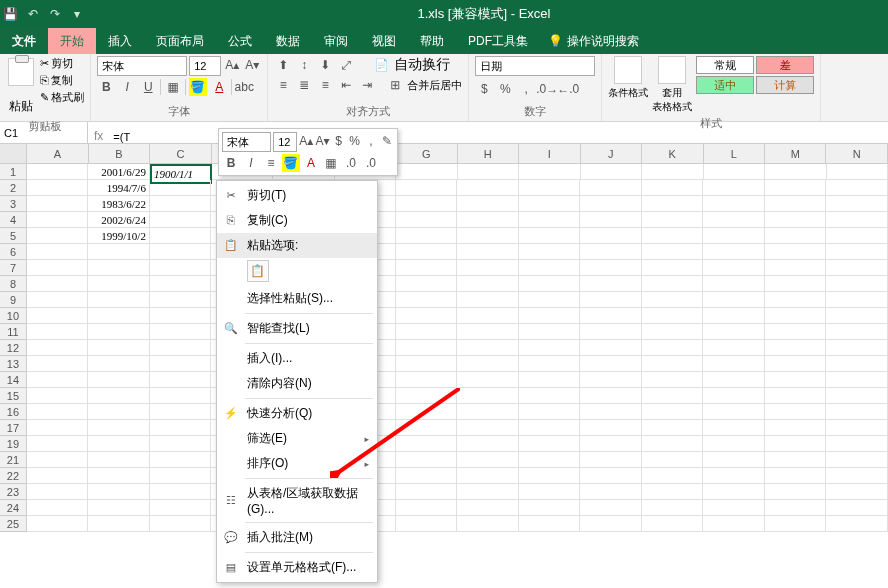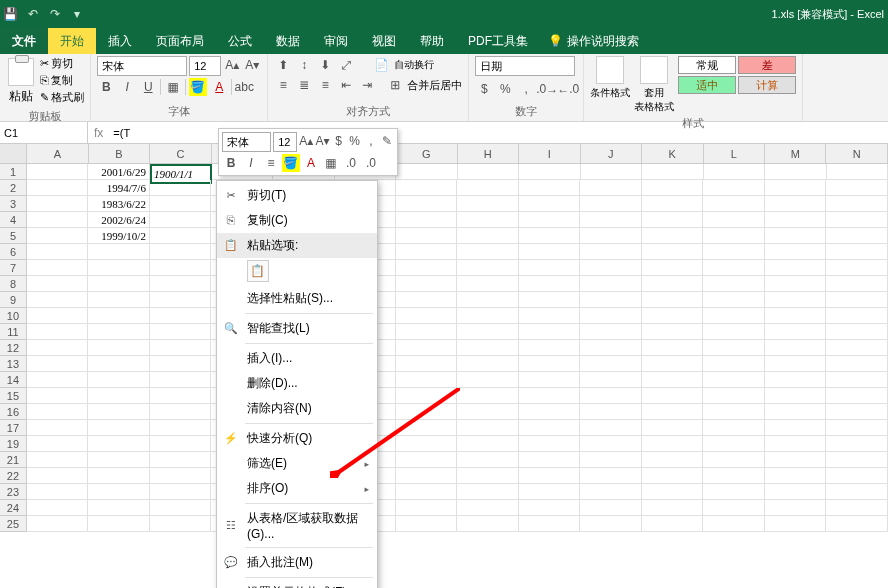--- a/index.html
+++ b/index.html
@@ -1,64 +1,64 @@
 <!DOCTYPE html>
 <html><head>
 <meta charset="utf-8">
 <style>
 * { margin: 0; padding: 0; box-sizing: border-box; font-family: "Microsoft YaHei", "SimSun", sans-serif; }
 body { width: 888px; height: 588px; overflow: hidden; background: #fff; font-size: 12px; }
 
 .titlebar { background: #0f6b3f; height: 28px; display: flex; align-items: center; color: #fff; padding: 0 4px; }
 .titlebar .qat { display: flex; gap: 8px; align-items: center; }
 .titlebar .qat-icon { width: 14px; height: 14px; display: flex; align-items: center; justify-content: center; color: #d0e8da; }
-.titlebar .title { flex: 1; text-align: right; font-size: 11px; color: #fff; }
+.titlebar .title { flex: 1; text-align: center; font-size: 13px; color: #fff; }
 
 .tabbar { background: #0f6b3f; height: 26px; display: flex; align-items: stretch; color: #fff; }
 .tab { padding: 0 12px; display: flex; align-items: center; font-size: 12px; cursor: pointer; background: #0f6b3f; }
-.tab.active { background: #fde047; color: #217346; }
+.tab.active { background: #fca5a5; color: #217346; }
 .tab.file { background: #146a40; color: #fff; font-weight: bold; }
 .tellme { display: flex; align-items: center; gap: 4px; padding: 0 8px; }
 
 .ribbon { background: #f3f3f3; border-bottom: 1px solid #d4d4d4; height: 68px; display: flex; }
 .group { border-right: 1px solid #e1e1e1; padding: 2px 6px 0; display: flex; flex-direction: column; }
 .group-body { flex: 1; display: flex; align-items: flex-start; gap: 4px; }
 .group-label { text-align: center; font-size: 11px; color: #666; padding: 2px 0; position: relative; }
 
 .clip-col { display: flex; flex-direction: column; gap: 2px; font-size: 11px; }
 .clip-item { display: flex; align-items: center; gap: 2px; }
-.paste-btn { display: flex; flex-direction: column; align-items: center; gap: 2px; padding: 2px; }
+.paste-btn { display: flex; flex-direction: column; align-items: center; gap: 12px; padding: 2px; }
 .paste-icon { width: 26px; height: 28px; background: #fff; border: 1px solid #ccc; position: relative; }
 .paste-icon::before { content: ''; position: absolute; top: -4px; left: 6px; width: 12px; height: 6px; border: 1px solid #999; background: #eee; border-radius: 2px; }
 
 .font-box { display: flex; flex-direction: column; gap: 2px; }
 .sel-row { display: flex; gap: 2px; }
 .sel { background: #fff; border: 1px solid #ababab; height: 20px; display: flex; align-items: center; padding: 0 4px; font-size: 11px; }
 .fontname { width: 90px; }
 .fontsize { width: 32px; }
 .btn-row { display: flex; gap: 3px; align-items: center; }
 .ibtn { width: 18px; height: 18px; display: flex; align-items: center; justify-content: center; font-size: 12px; color: #555; }
 .sep { width: 1px; height: 16px; background: #ccc; }
 
 .align-box { display: flex; flex-direction: column; gap: 2px; }
 
-.num-box .sel { width: 100px; }
+.num-box .sel { width: 120px; }
 
 .style-big { display: flex; flex-direction: column; align-items: center; width: 40px; font-size: 10px; text-align: center; }
 .style-icon { width: 28px; height: 28px; border: 1px solid #ccc; background: #fff; margin-bottom: 2px; }
 
 .cell-styles { display: flex; flex-direction: column; gap: 2px; }
 .cs-row { display: flex; gap: 2px; }
 .cs { width: 58px; height: 18px; border: 1px solid #999; font-size: 11px; display: flex; align-items: center; justify-content: center; }
 .cs.normal { background: #fff; }
 .cs.bad { background: #f9a3a3; color: #900; }
 .cs.mid { background: #86efac; color: #805500; }
 .cs.calc { background: #e0e0e0; color: #c05000; }
 
-.namebar { height: 22px; background: #fff; border-bottom: 1px solid #ccc; display: flex; align-items: center; }
+.namebar { height: 22px; background: #fff; border-bottom: 1px solid #ccc; display: flex; align-items: flex-end; }
 .namebox { width: 88px; border-right: 1px solid #ccc; height: 100%; display: flex; align-items: center; padding: 0 4px; font-size: 11px; }
 .fx { padding: 0 6px; color: #888; }
 .fbar { flex: 1; padding: 0 4px; font-size: 11px; }
 
 .mini-toolbar { position: absolute; left: 218px; top: 128px; background: #fff; border: 1px solid #c6c6c6; box-shadow: 2px 2px 4px rgba(0,0,0,.2); padding: 3px; width: 180px; }
 .mini-toolbar .btn-row { gap: 2px; }
 
 .sheet { position: relative; }
 .col-headers { display: flex; height: 20px; background: #f0f0f0; border-bottom: 1px solid #ccc; }
 .corner { width: 30px; border-right: 1px solid #ccc; background: #e8e8e8; }
@@ -160,21 +160,21 @@
 
   <div class="group">
     <div class="group-body align-box">
       <div class="btn-row">
         <span class="ibtn">⬆</span>
         <span class="ibtn">↕</span>
         <span class="ibtn">⬇</span>
         <span class="ibtn">⤢</span>
         <span style="width:12px"></span>
         <span class="ibtn">📄</span>
-        <span style="font-size:10px">自动换行</span>
+        <span style="font-size:14px">自动换行</span>
       </div>
       <div class="btn-row">
         <span class="ibtn">≡</span>
         <span class="ibtn">≣</span>
         <span class="ibtn">≡</span>
         <span class="ibtn">⇤</span>
         <span class="ibtn">⇥</span>
         <span style="width:4px"></span>
         <span class="ibtn">⊞</span>
         <span style="font-size:11px">合并后居中</span>
@@ -687,23 +687,20 @@
   <div class="cm-sep"></div>
   <div class="cm-item">
       <span class="cm-icon">🔍</span>
       <span>智能查找(L)</span>
     </div>
   <div class="cm-sep"></div>
   <div class="cm-item">
       <span>插入(I)...</span>
     </div>
   <div class="cm-item">
-      <span>删除(D)...</span>
-    </div>
-  <div class="cm-item">
       <span>清除内容(N)</span>
     </div>
   <div class="cm-sep"></div>
   <div class="cm-item">
       <span class="cm-icon">⚡</span>
       <span>快速分析(Q)</span>
     </div>
   <div class="cm-item">
       <span>筛选(E)</span>
       <span class="cm-arrow">▸</span>

